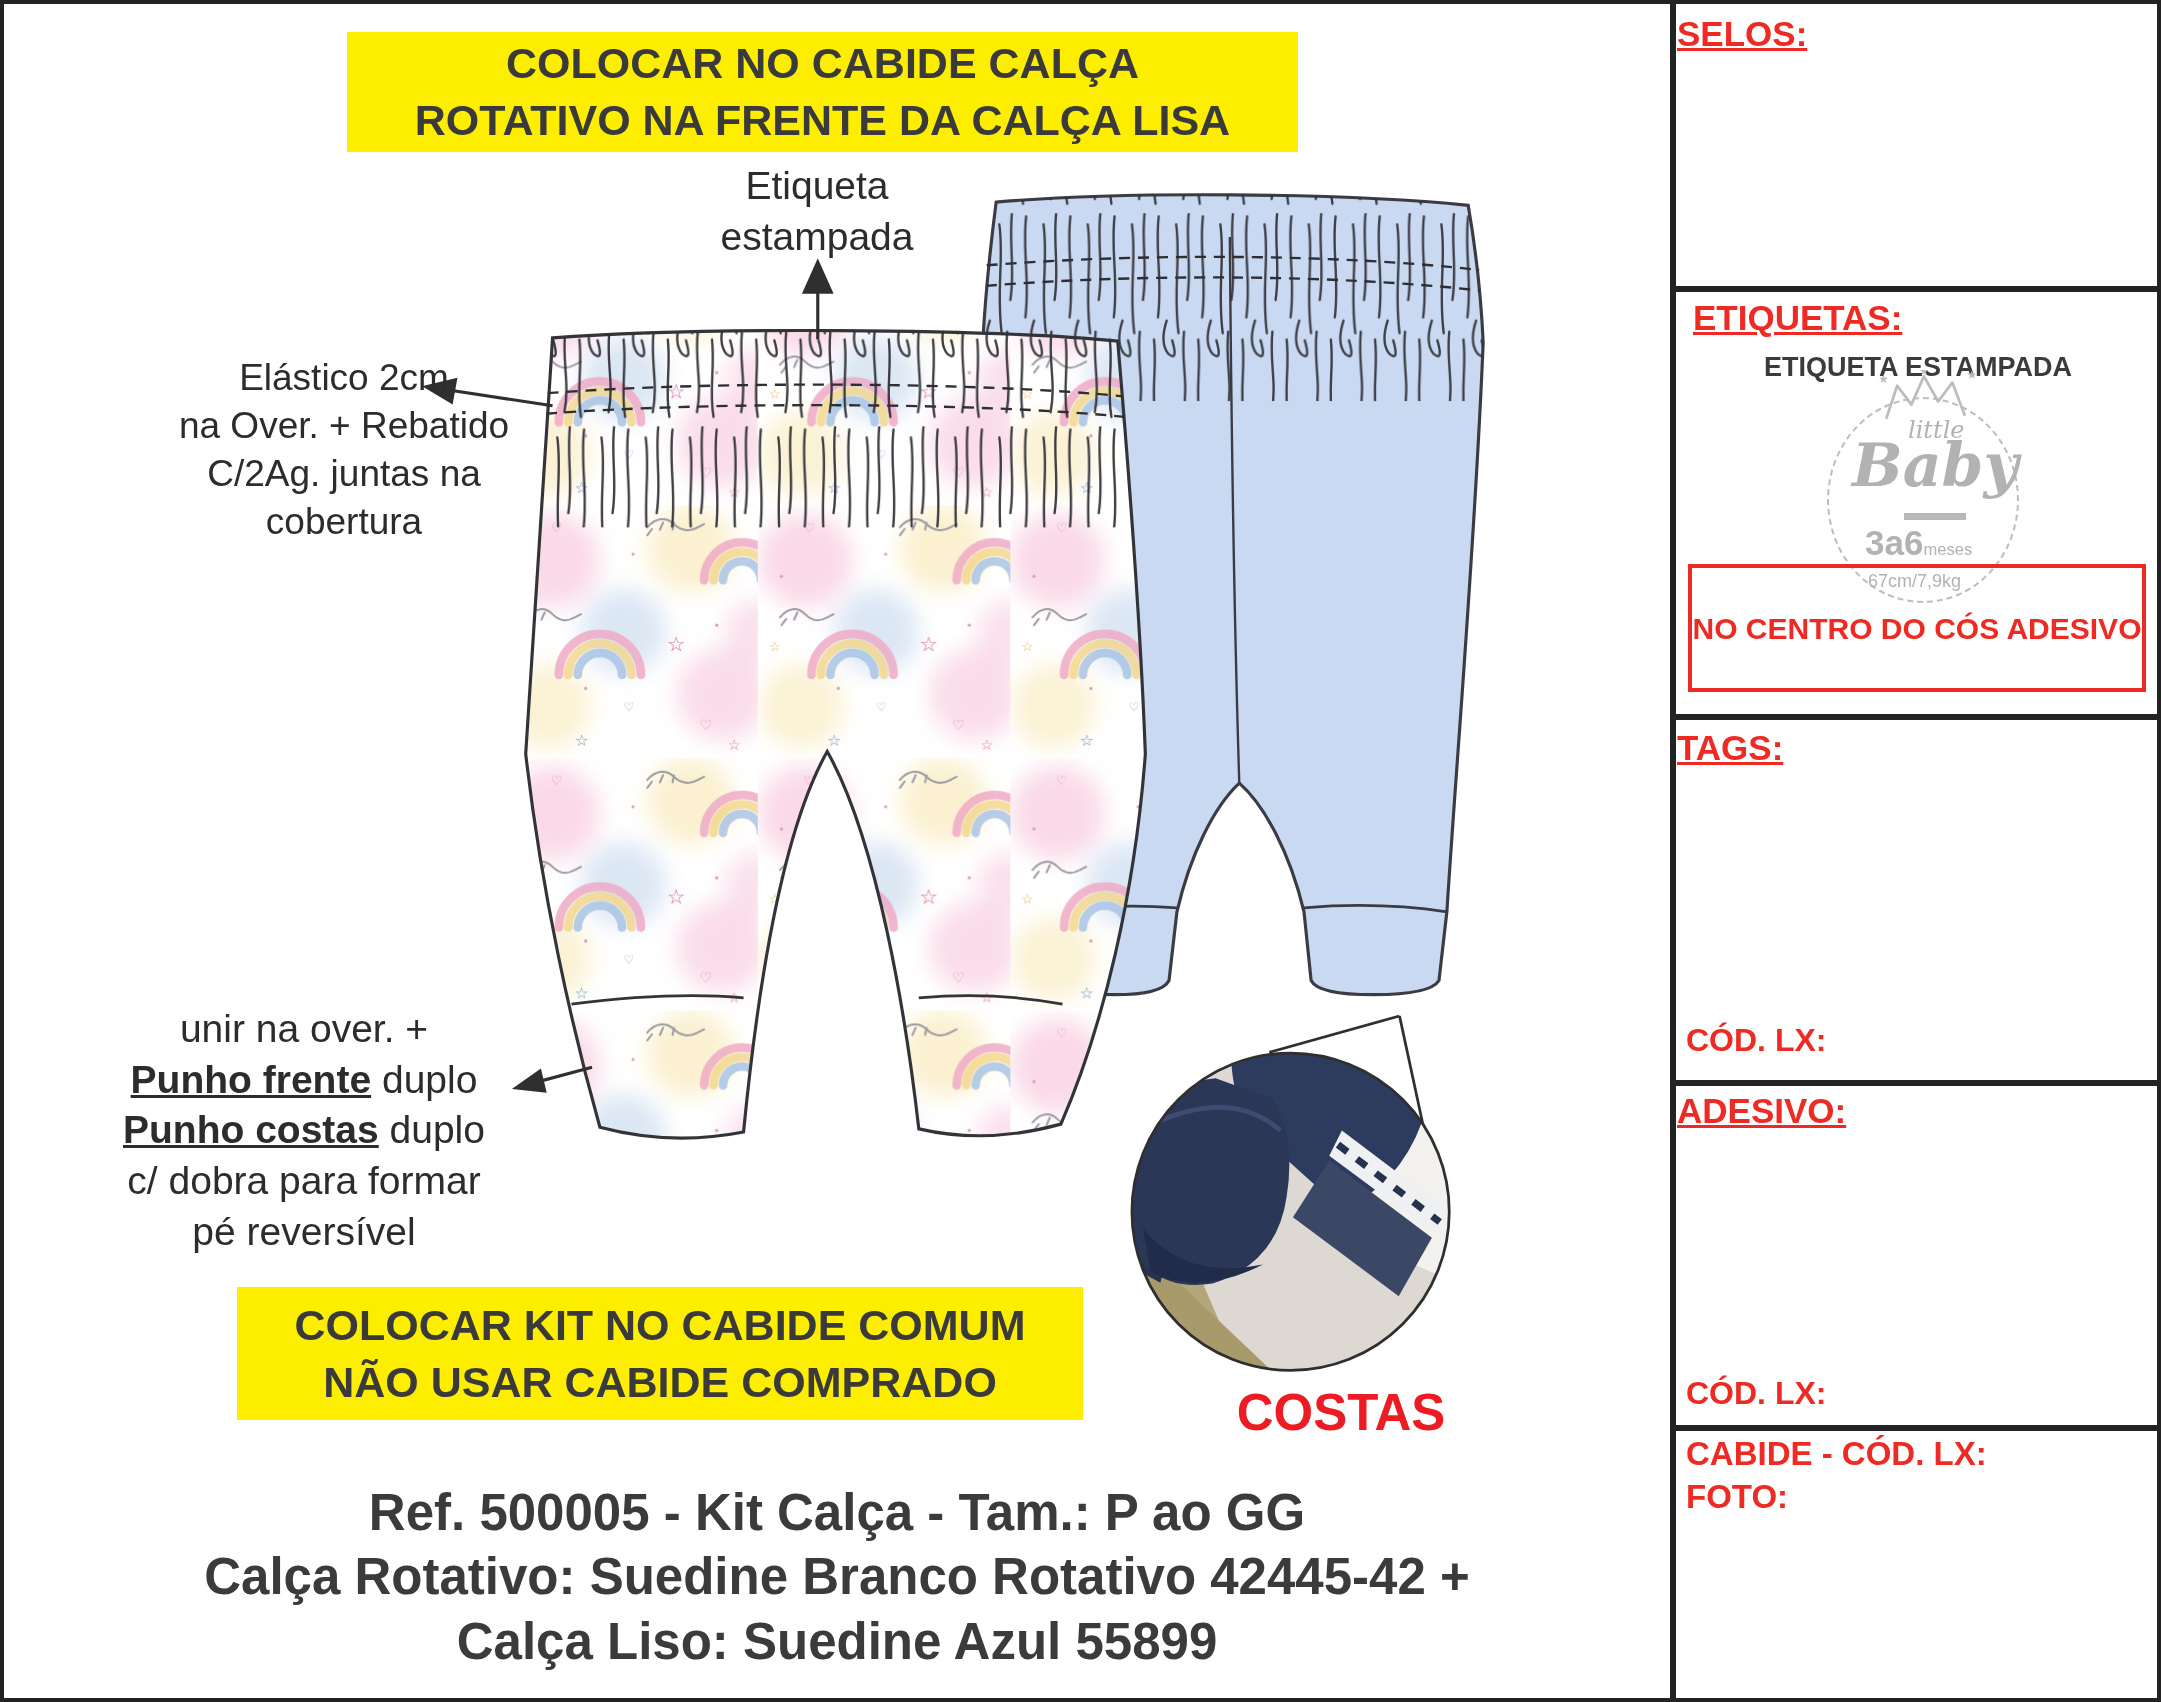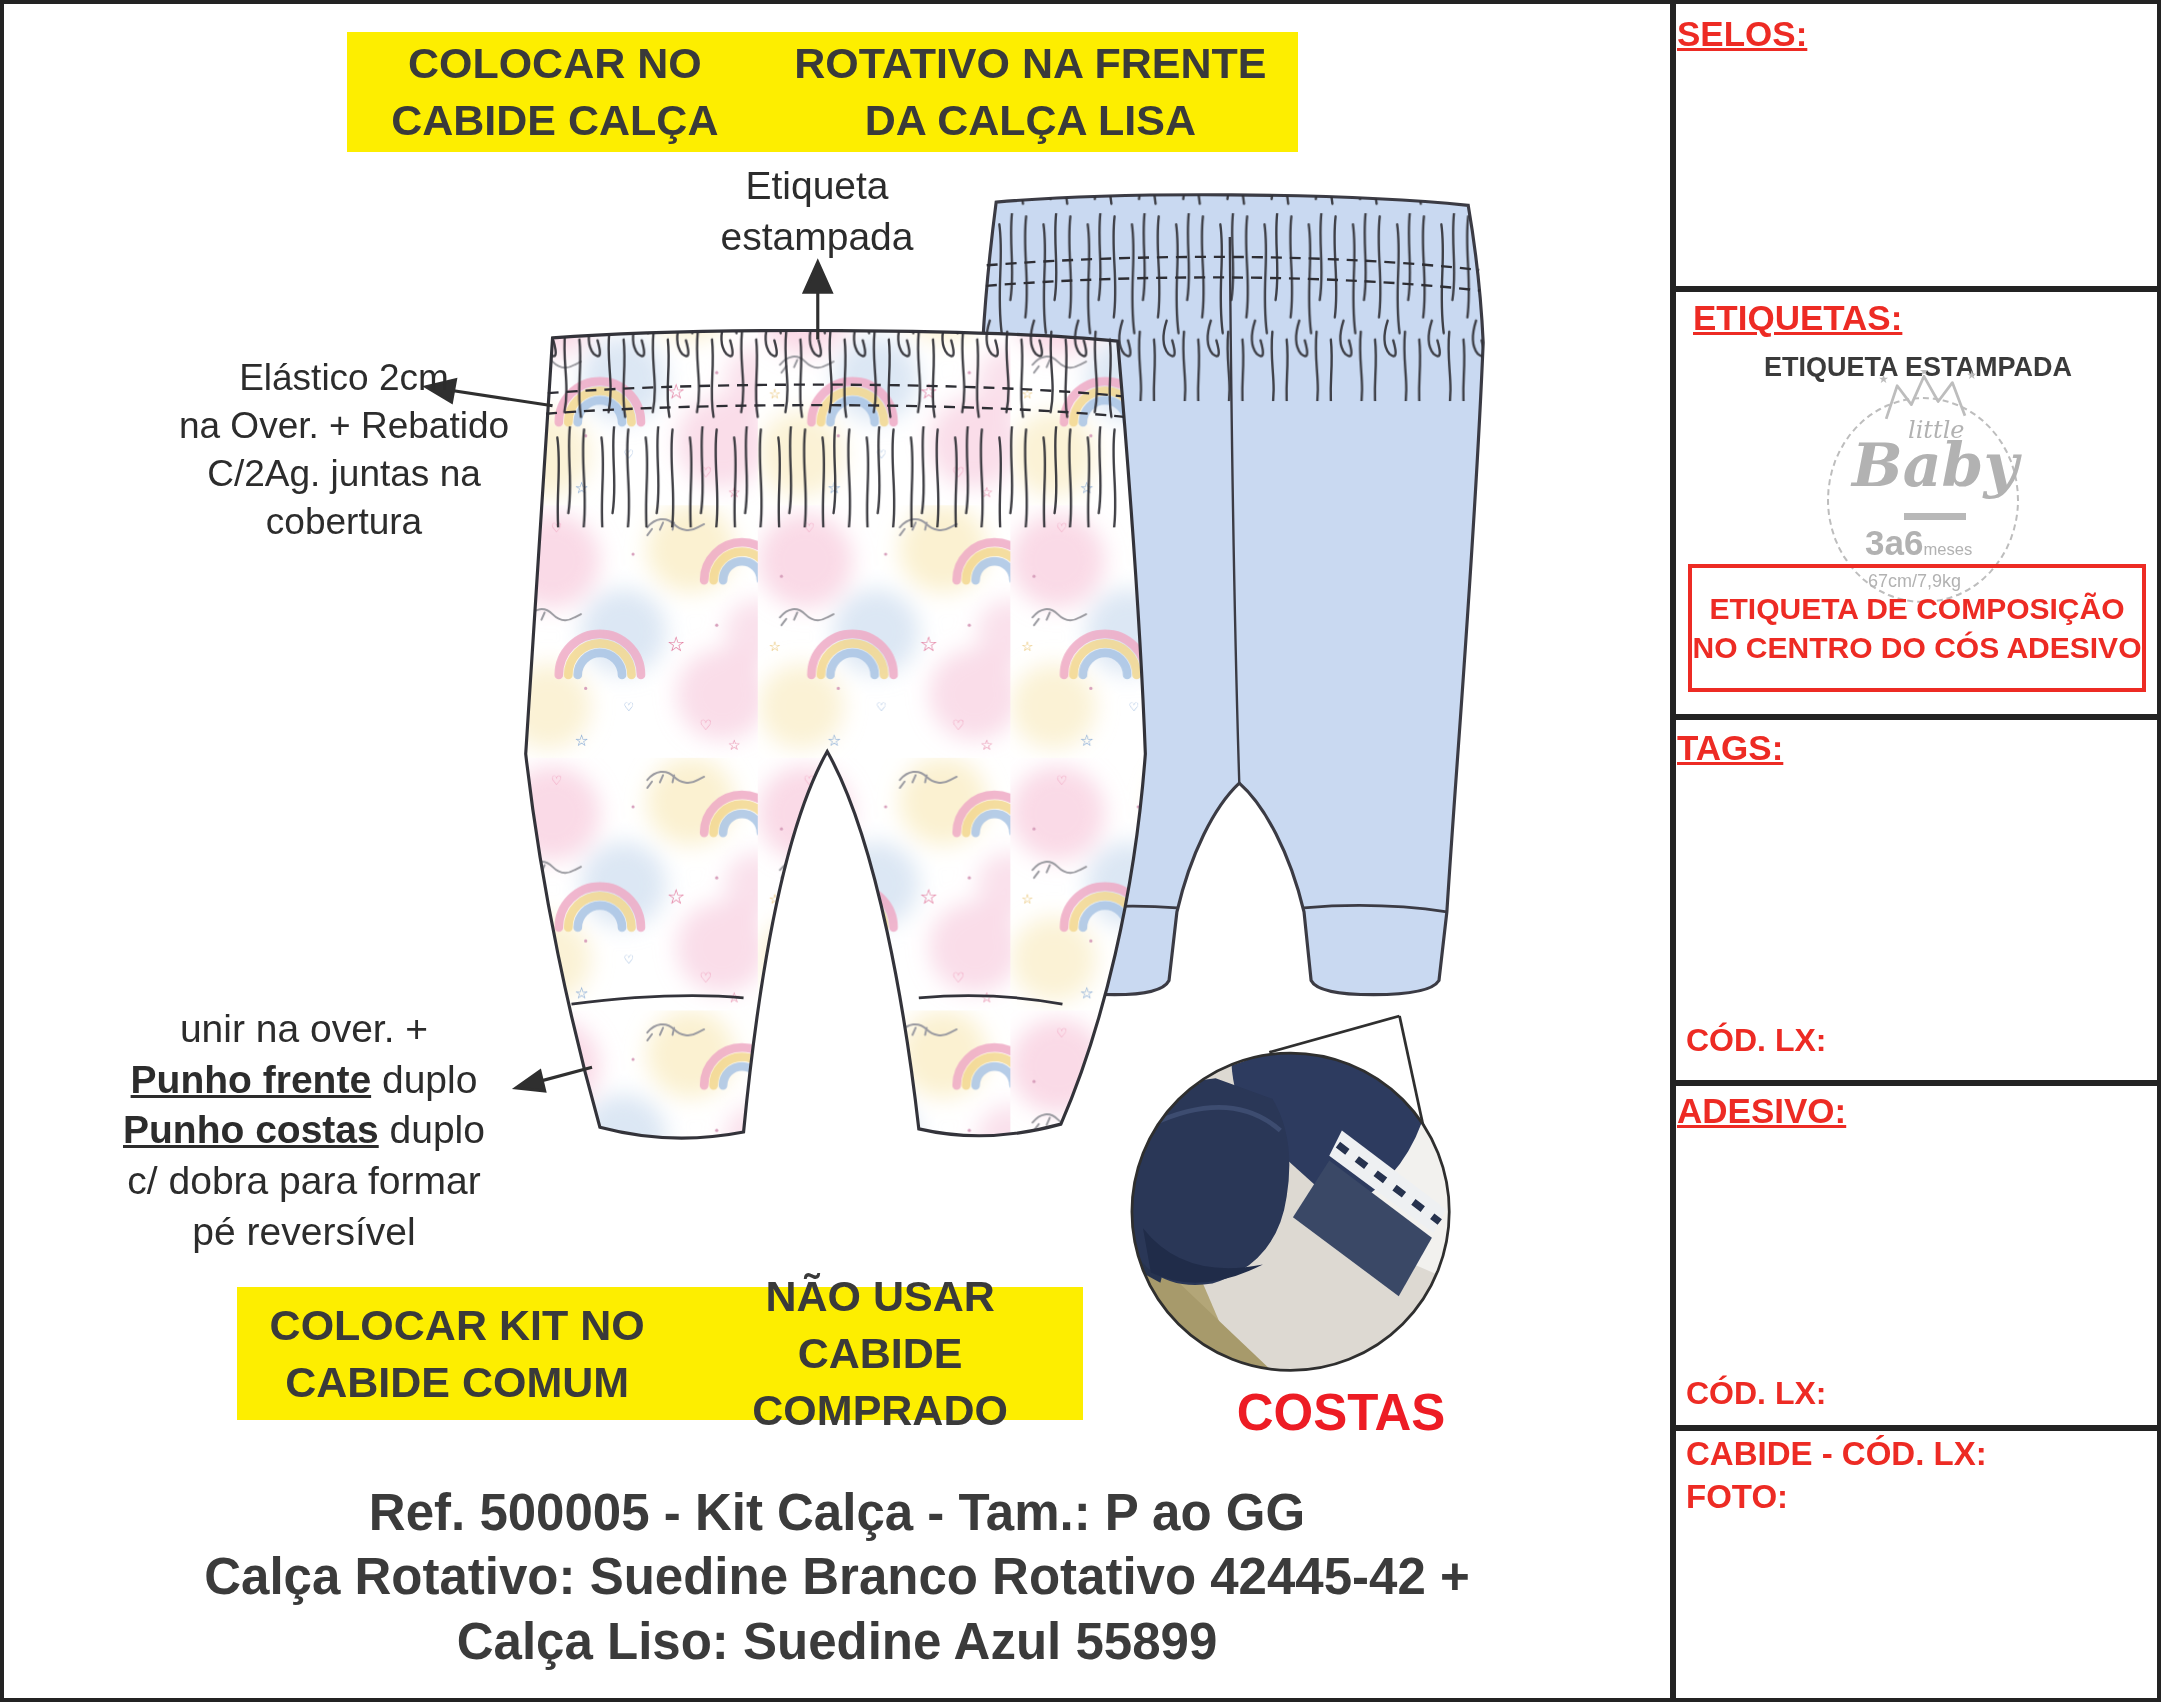--- a/index.html
+++ b/index.html
@@ -2,21 +2,21 @@
 <html style="font-size:12.6px"><head>
 <meta charset="utf-8">
 <style>
   html,body{margin:0;padding:0;background:#fff;}
   body{width:2161px;height:1702px;position:relative;overflow:hidden;
        font-family:"Liberation Sans", sans-serif;color:#2c2c2c;}
   .abs{position:absolute;}
   .page-border{left:0;top:0;right:0;bottom:0;border:4px solid #232323;pointer-events:none;z-index:50;}
   .vdiv{left:1670px;top:0;width:5.5px;height:1702px;background:#232323;z-index:40;}
   .hdiv{left:1672px;width:489px;height:5.5px;background:#232323;z-index:40;}
-  .banner{background:#fdee00;display:flex;flex-direction:row;align-items:center;justify-content:center;
+  .banner{background:#fdee00;display:flex;flex-direction:column;align-items:center;justify-content:center;
           text-align:center;font-weight:bold;color:#3a3a3a;z-index:5;}
   .banner div{line-height:1.32;}
   .note{ text-align:center;color:#2c2c2c;z-index:6;}
   .note div{line-height:1.3;}
   .u-b{font-weight:bold;text-decoration:underline;}
   .side-title{width:482px;left:1677px;font-weight:bold;font-size:35px;
               color:#ed2b24;text-decoration:underline;z-index:6;}
   .side-label{left:1686px;font-weight:bold;font-size:32px;color:#ed2b24;z-index:6;}
   .costas{font-weight:bold;font-size:51px;color:#ed1c24;text-align:center;z-index:8;}
   .footer{left:32px;top:1481px;width:1610px;text-align:center;font-weight:bold;font-size:51px;
@@ -249,21 +249,20 @@
     <text x="112" y="12" font-size="15" fill="#bdbdbd">★</text>
   </svg>
   <div class="little">little</div>
   <div class="baby">Baby</div>
   <div class="bar"></div>
   <div class="sizeline"><span style="font-size:35px;font-weight:bold;">3a6</span><span>meses</span></div>
   <div class="dims">67cm/7,9kg</div>
 </div>
 
 <div class="abs comp-box">
-  <div>ETIQUETA DE COMPOSIÇÃO</div>
   <div>NO CENTRO DO CÓS ADESIVO</div>
 </div>
 
 <div class="abs side-title" style="top:728px;">TAGS:</div>
 <div class="abs side-label" style="top:1022px;">CÓD. LX:</div>
 
 <div class="abs side-title" style="top:1091px;">ADESIVO:</div>
 <div class="abs side-label" style="top:1375px;">CÓD. LX:</div>
 
 <div class="abs side-label" style="top:1435px;font-size:33px;">CABIDE - CÓD. LX:</div>

